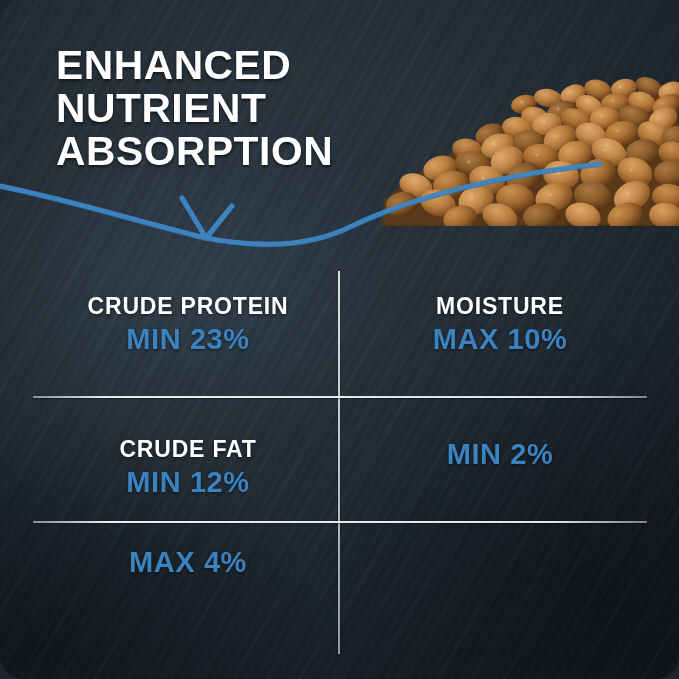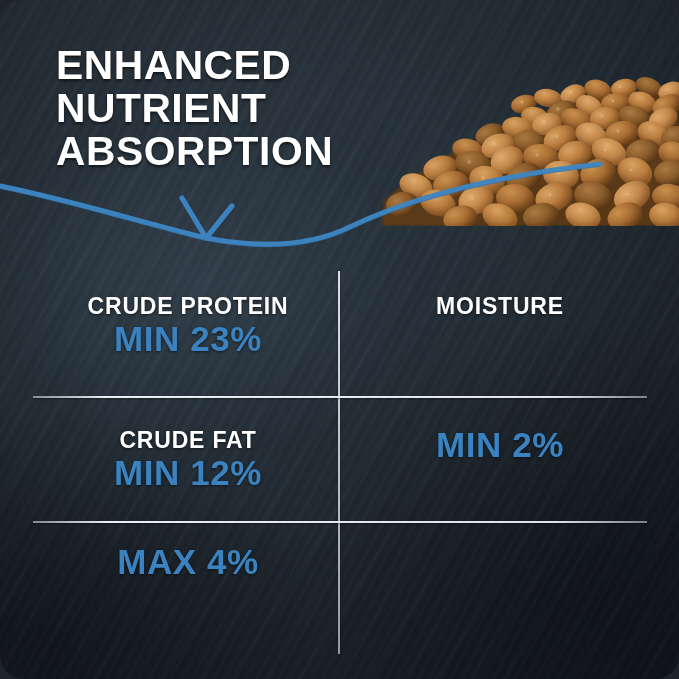--- a/index.html
+++ b/index.html
@@ -147,37 +147,37 @@
   .h-divider.row2 { top: 259px; }
 
   .cell {
     position: absolute;
     width: 300px;
     text-align: center;
   }
   .cell.col-l { left: 38px; }
   .cell.col-r { left: 350px; }
   .cell.r0 { top: 30px; }
-  .cell.r1 { top: 164px; }
+  .cell.r1 { top: 173px; }
   .cell.r2 { top: 281px; }
 
   .cell-label {
     color: #ffffff;
     font-weight: 700;
     font-size: 23px;
     letter-spacing: 0.8px;
     line-height: 28px;
     text-transform: uppercase;
     text-shadow: 0 1px 3px rgba(0,0,0,0.55);
     white-space: nowrap;
   }
   .cell-value {
     color: #3b83c0;
     font-weight: 900;
-    font-size: 35px;
+    font-size: 29px;
     letter-spacing: 0.6px;
     line-height: 34px;
     margin-top: 2px;
     text-transform: uppercase;
     text-shadow: 0 1px 3px rgba(0,0,0,0.55);
     white-space: nowrap;
     text-align: center;
   }
 </style>
 </head>
@@ -344,20 +344,21 @@
     <div class="v-divider"></div>
     <div class="h-divider row1"></div>
     <div class="h-divider row2"></div>
 
     <div class="cell col-l r0">
       <div class="cell-label">CRUDE PROTEIN</div>
       <div class="cell-value">MIN 23%</div>
     </div>
     <div class="cell col-r r0">
       <div class="cell-label">MOISTURE</div>
+      <div class="cell-value">MAX 10%</div>
     </div>
 
     <div class="cell col-l r1">
       <div class="cell-label">CRUDE FAT</div>
       <div class="cell-value">MIN 12%</div>
     </div>
     <div class="cell col-r r1">
       <div class="cell-value">MIN 2%</div>
     </div>
 

